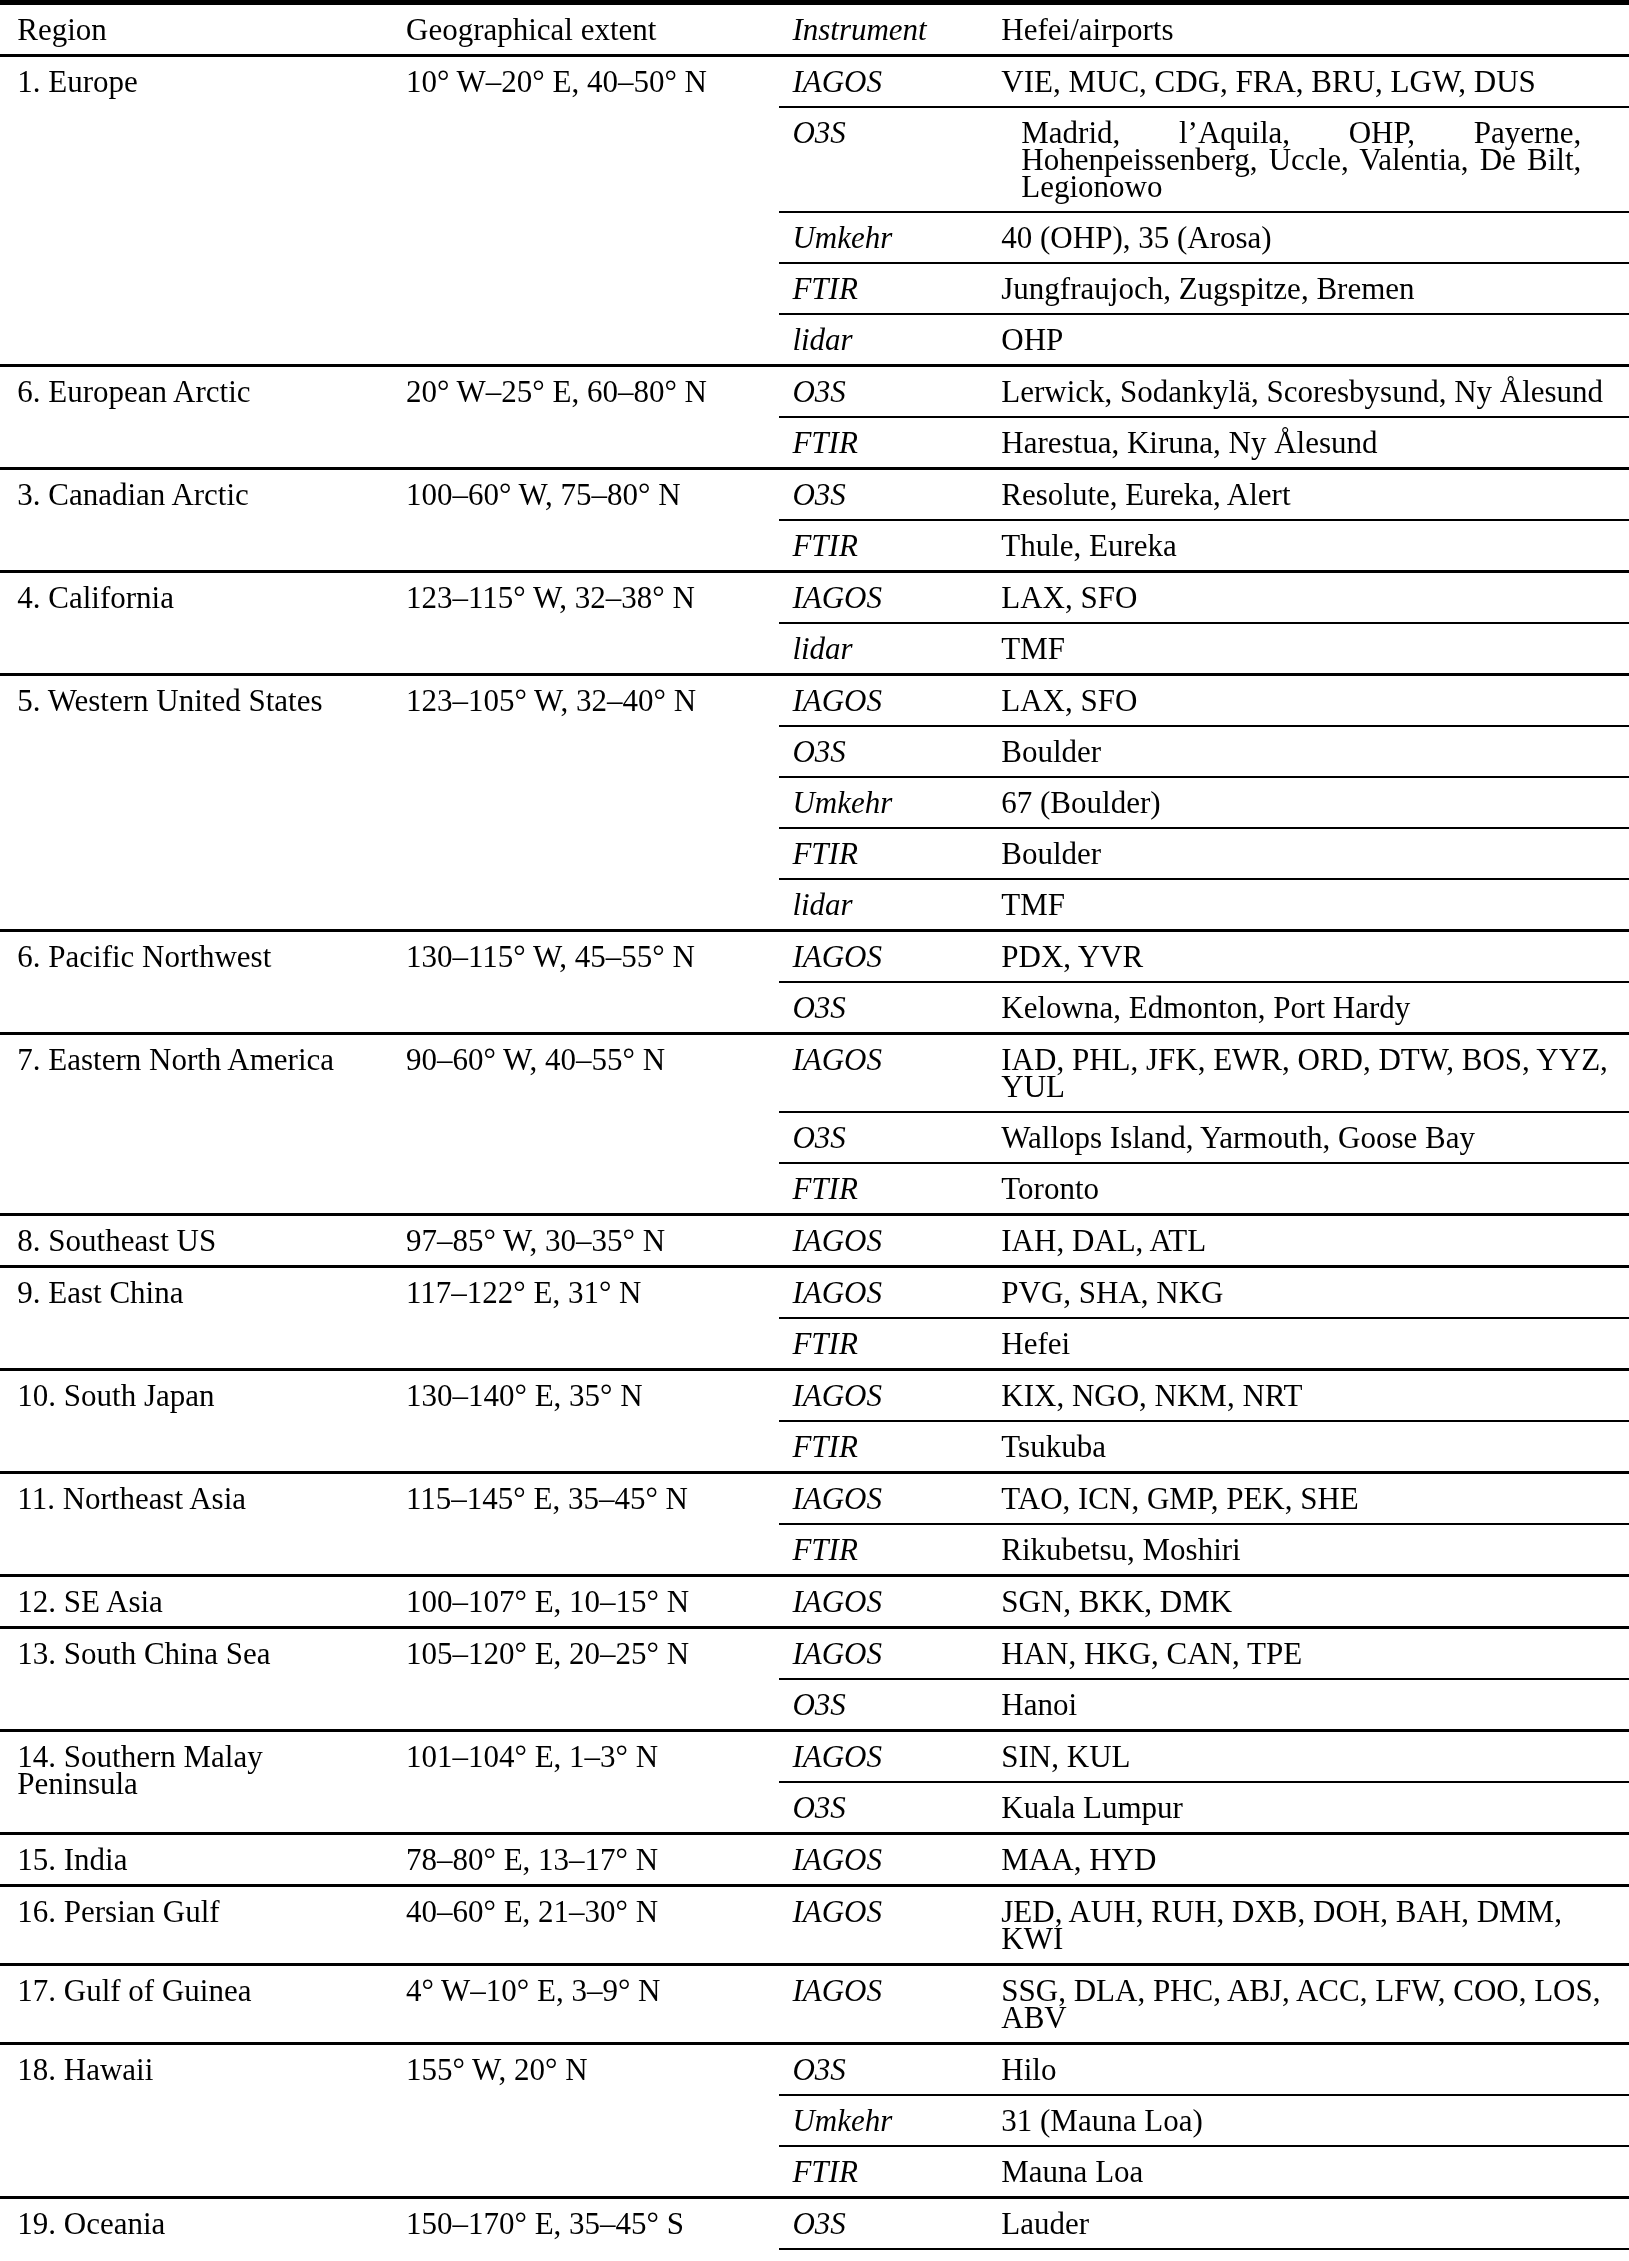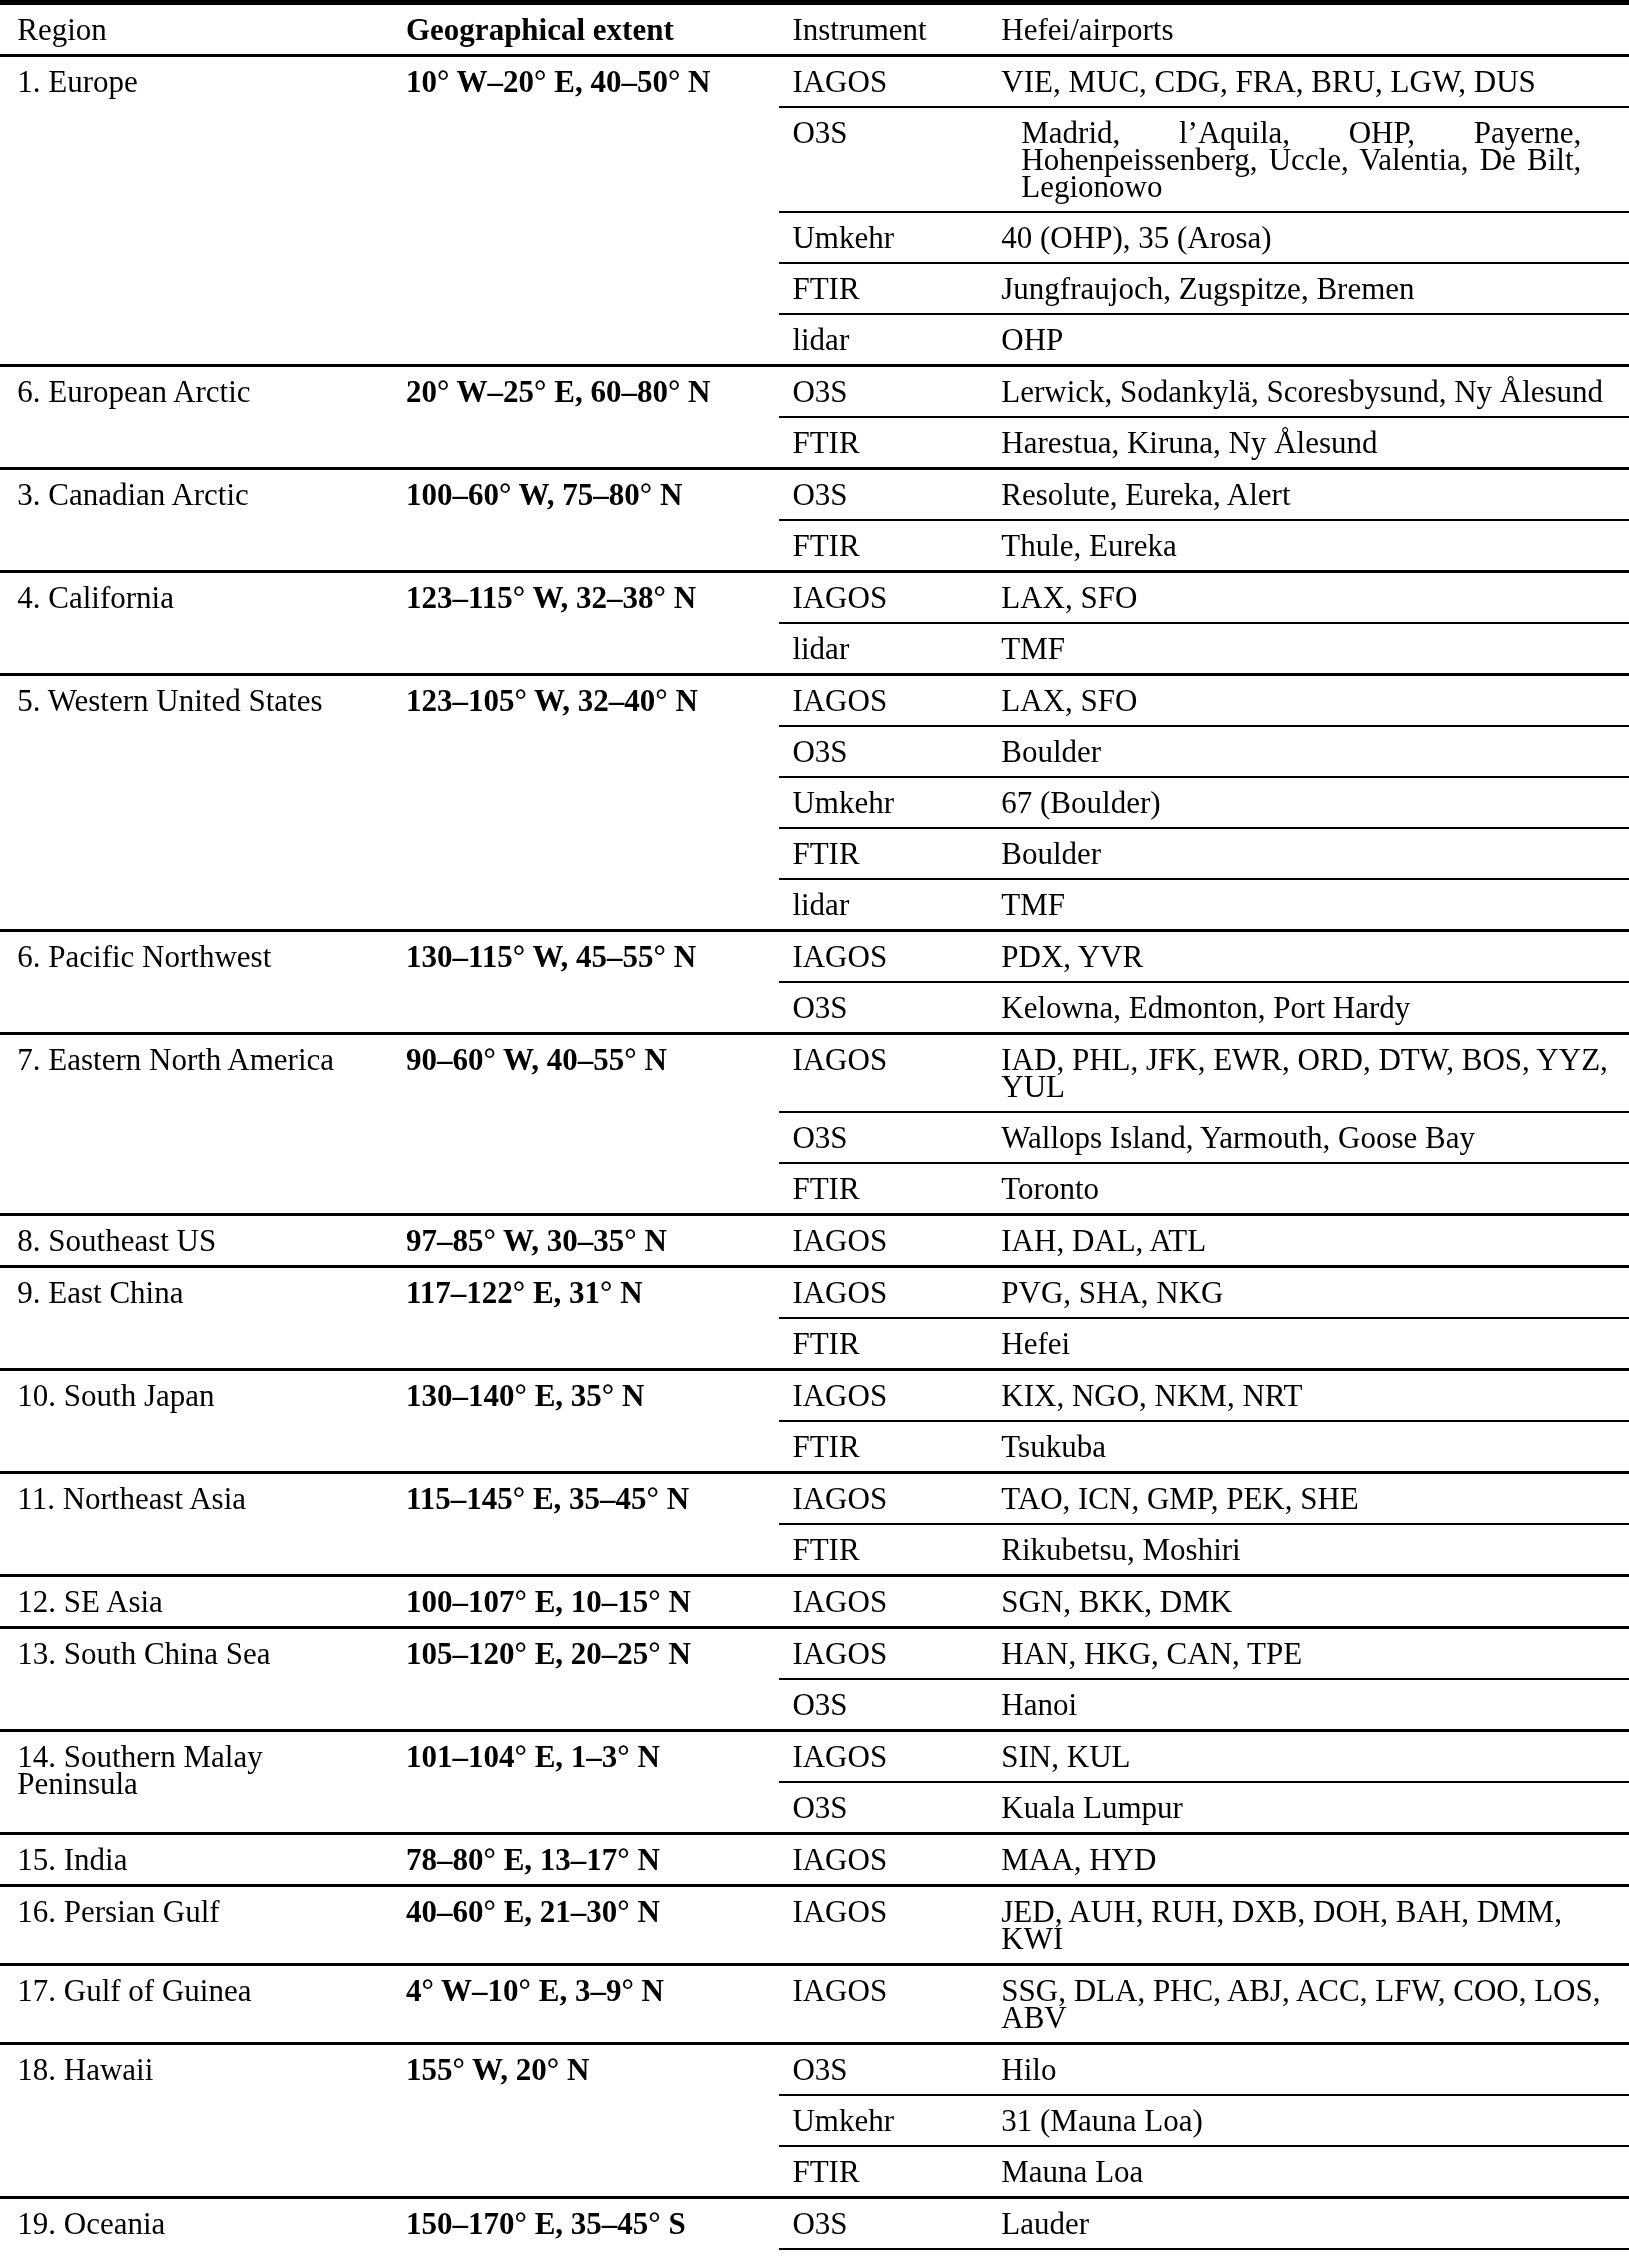--- a/index.html
+++ b/index.html
@@ -26,22 +26,22 @@
   col.c3 { width: 216px; }
   col.c4 { width: 635px; }
   th, td {
     padding: 11px 9.5px 11px 0;
     vertical-align: top;
     text-align: left;
     font-weight: normal;
   }
   thead th { border-bottom: 3.2px solid #000; }
   td.region, th.h1 { padding-left: 17.3px; }
-  td.extent, th.h2 { padding-left: 20px; font-weight: bold; }
-  td.instr,  th.h3 { padding-left: 13.4px; }
+  td.extent, th.h2 { padding-left: 20px; }
+  td.instr,  th.h3 { padding-left: 13.4px; font-style: italic; }
   td.sites,  th.h4 { padding-left: 6.3px; }
   tr.region-first > td { border-top: 3.2px solid #000; }
   tr.sub > td { border-top: 2.4px solid #000; }
   .justify {
     max-width: 560px;
     text-align: justify;
     margin-left: 20px;
   }
 </style>
 </head>

